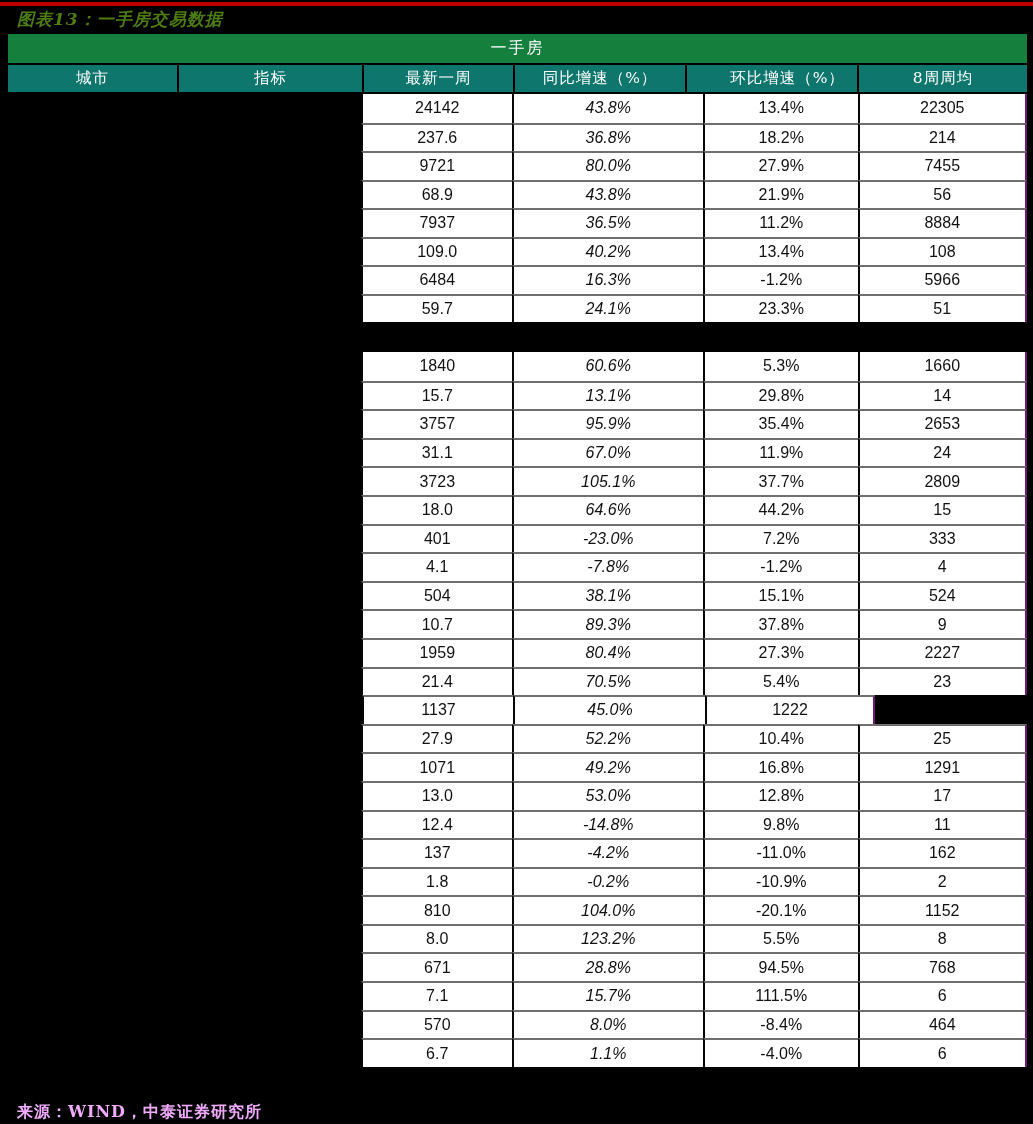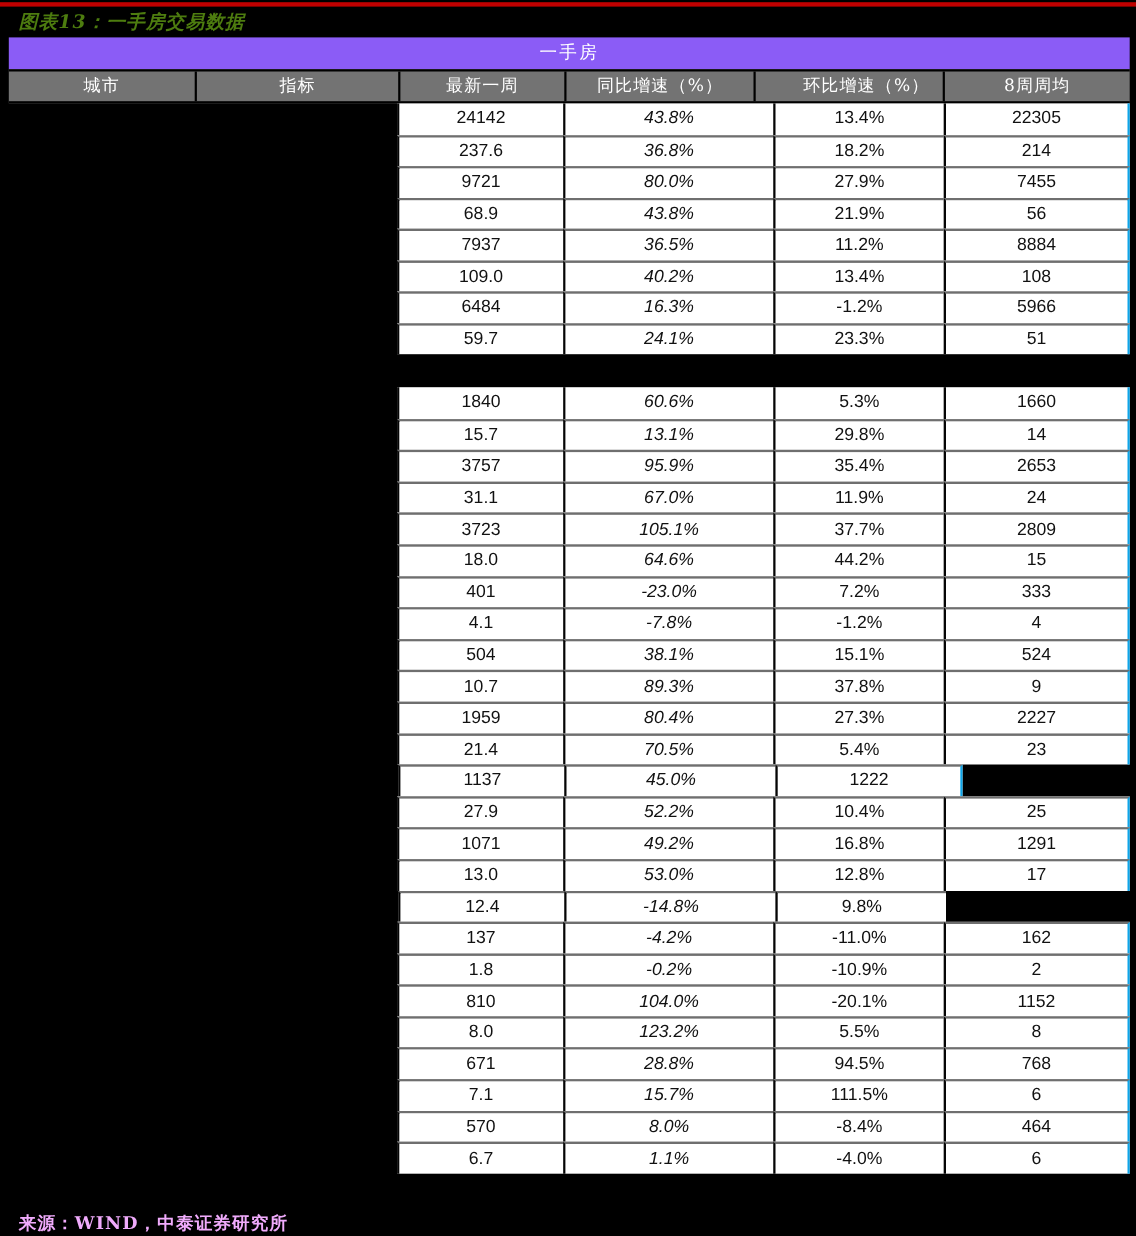--- a/index.html
+++ b/index.html
@@ -15,26 +15,26 @@
   .figure-title{
     position:absolute;top:8px;left:17px;
     color:#4d7c0f;font-family:"DejaVu Serif",serif;
     font-weight:bold;font-style:italic;font-size:17px;letter-spacing:1px;
     white-space:nowrap;
   }
   .table-wrap{
     position:absolute;top:34px;left:8px;width:1019px;
   }
   .group-header{
-    height:29px;background:#8b5cf6;color:#fff;
+    height:29px;background:#15803d;color:#fff;
     display:flex;align-items:center;justify-content:center;
     font-family:Liberation Mono, monospace;font-size:16px;letter-spacing:2px;
   }
   .header-row{
-    display:flex;height:31px;background:#737373;
+    display:flex;height:31px;background:#0f766e;
     border-top:2px solid #000;border-bottom:2px solid #000;
     box-sizing:border-box;
   }
   .header-cell{
     display:flex;align-items:center;justify-content:center;
     color:#fff;font-family:"DejaVu Serif",serif;font-size:15.5px;
     letter-spacing:1px;box-sizing:border-box;white-space:nowrap;
   }
   .header-cell + .header-cell{border-left:2px solid #000;}
   .hc0{width:169px;} .hc1{width:185px;} .hc2{width:151px;text-align:right;}
@@ -42,21 +42,21 @@
   .rows{display:block;}
   .row{display:flex;height:28.5px;}
   .rows.block2 .row{height:28.6px;}
   .row-spacer{width:354px;}
   .cell{
     background:#fff;color:#111;font-size:16px;
     display:flex;align-items:center;justify-content:center;
     box-sizing:border-box;border-left:2px solid #050505;
   }
   .c0{width:151px;} .c1{width:192px;font-style:italic;} .c2{width:155px;}
-  .c3{width:170px;border-right:2px solid #0ea5e9;}
+  .c3{width:170px;border-right:2px solid #701a75;}
   .rows .row:not(:first-child) .cell{border-top:2px solid #6f6f6f;}
   .block-gap{height:30px;background:#000;}
   .source-note{
     position:absolute;top:1102px;left:17px;
     color:#f0abfc;font-family:"DejaVu Serif",serif;
     font-weight:bold;font-size:16px;letter-spacing:1px;
     white-space:nowrap;
   }
 </style>
 </head>
@@ -252,20 +252,21 @@
       <div class="cell c0">13.0</div>
       <div class="cell c1">53.0%</div>
       <div class="cell c2">12.8%</div>
       <div class="cell c3">17</div>
     </div>
       <div class="row">
       <div class="row-spacer"></div>
       <div class="cell c0">12.4</div>
       <div class="cell c1">-14.8%</div>
       <div class="cell c2">9.8%</div>
+      <div class="cell c3">11</div>
     </div>
       <div class="row">
       <div class="row-spacer"></div>
       <div class="cell c0">137</div>
       <div class="cell c1">-4.2%</div>
       <div class="cell c2">-11.0%</div>
       <div class="cell c3">162</div>
     </div>
       <div class="row">
       <div class="row-spacer"></div>

